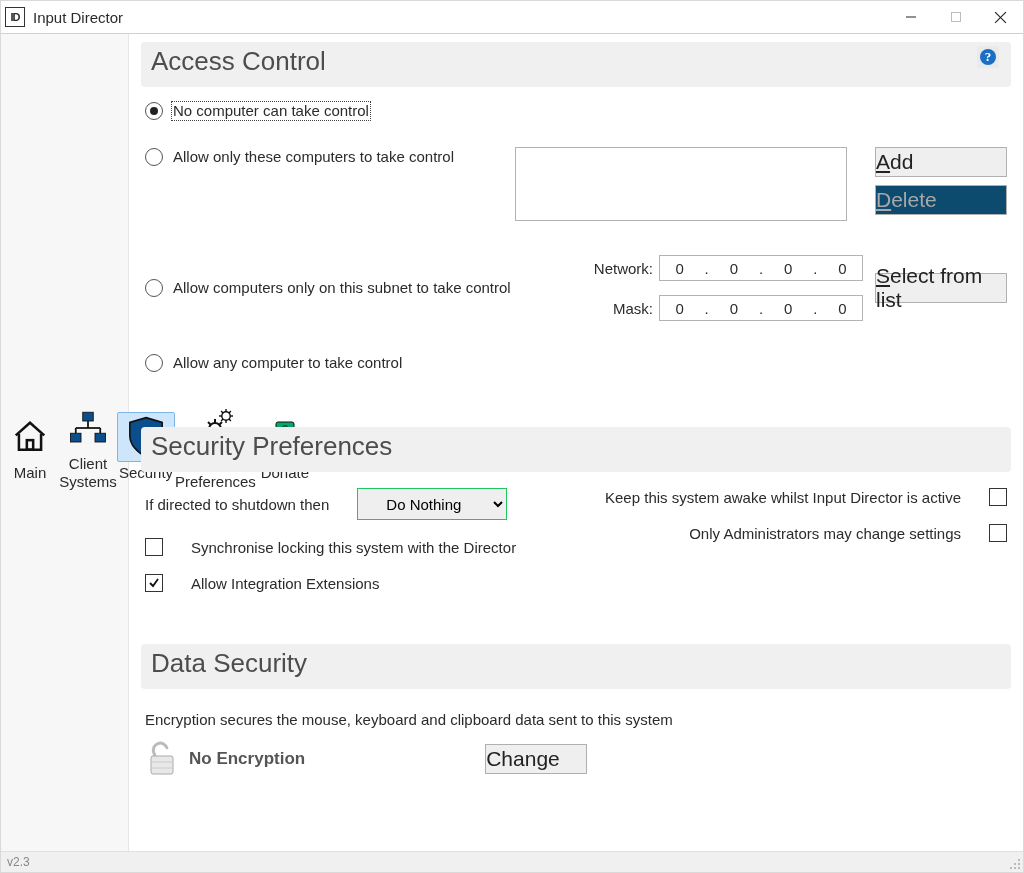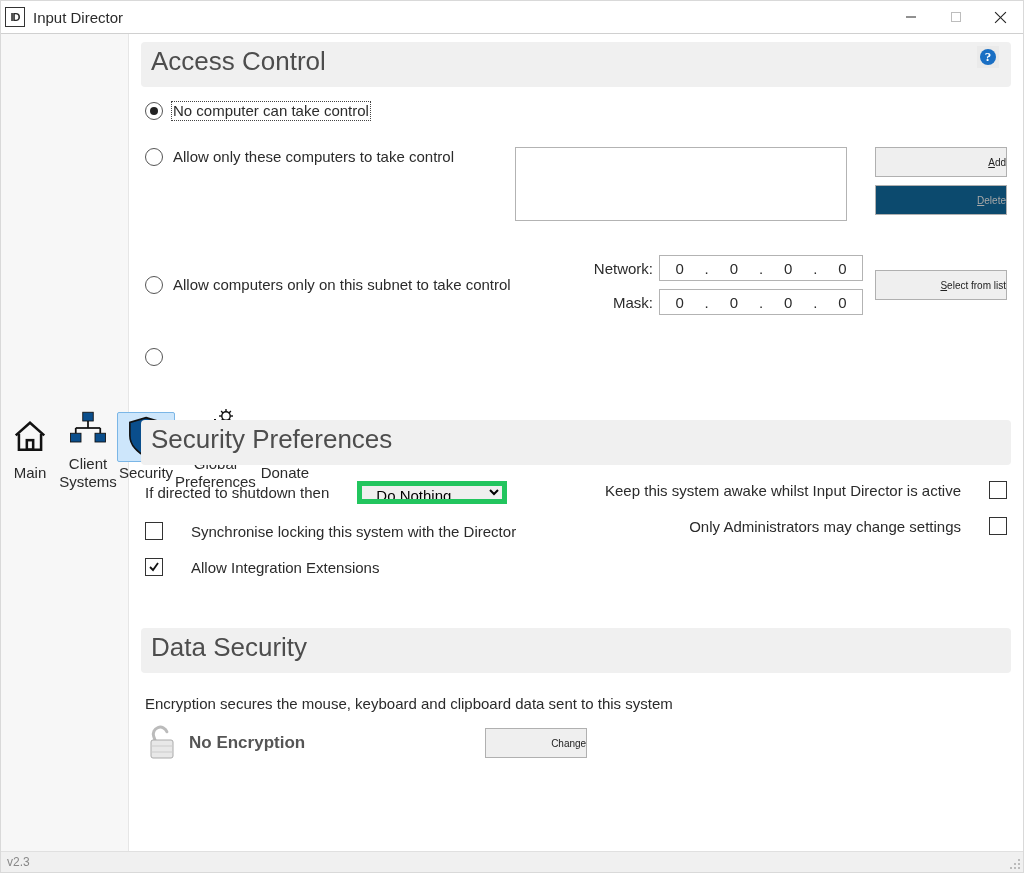--- a/index.html
+++ b/index.html
@@ -143,23 +143,23 @@
   .listbox{
     width:330px;height:72px;
     border:1px solid #b3b3b3;
     background:#fff;
   }
 
   .btn{
     height:28px;
     background:var(--btn);
     border:1px solid var(--btn-border);
-    font-size:10px;
+    font-size:21px;
     color:#222;
-    display:flex;align-items:center;justify-content:flex-end;
+    display:flex;align-items:center;justify-content:flex-start;
     cursor:default;
   }
   .btn.disabled{color:var(--btn-disabled-text);background:#0c4a6e;}
   .btn .ul{text-decoration:underline;}
 
   .ip-row{display:flex;align-items:center;justify-content:flex-end;gap:6px;margin:4px 0;}
   .ip-lbl{font-size:15px;}
   .ip-box{
     width:190px;height:24px;
     border:1px solid #b3b3b3;
@@ -175,24 +175,24 @@
   .pref-col{flex:1;display:flex;flex-direction:column;gap:18px;}
   .pref-row{display:flex;align-items:center;gap:28px;}
   .pref-row.right{justify-content:flex-end;}
   .checkbox{
     width:16px;height:16px;border:1.5px solid #333;display:inline-flex;align-items:center;justify-content:center;
     flex:0 0 16px;
   }
   .checkbox svg{display:none;}
   .checkbox.checked svg{display:block;}
   select.native{
-    height:23px;width:150px;
-    border:5px solid #22c55e;background:var(--btn);
+    height:32px;width:150px;
+    border:1px solid #22c55e;background:var(--btn);
     font-size:15px;font-family:inherit;
-    padding-left:10px;
+    padding-left:24px;
   }
 
   
   .ds-row{display:flex;align-items:center;gap:20px;margin-top:12px;}
   .lock-state{display:flex;align-items:center;gap:10px;font-weight:600;font-size:17px;color:#555;}
   .gap30{height:30px;}
   .gap40{height:40px;}
 
   
   .statusbar{
@@ -373,21 +373,21 @@
         </div>
       </div>
 
       <div class="ac-row" style="margin-top:30px;align-items:center;">
         <div class="ac-left" style="flex-basis:400px;">
           <div class="radio-row" style="margin:0;">
             <span class="radio"></span>
             <span class="radio-label">Allow computers only on this subnet to take control</span>
           </div>
         </div>
-        <div class="ac-mid" style="display:flex;flex-direction:column;align-items:flex-end;">
+        <div class="ac-mid" style="display:flex;flex-direction:column;align-items:flex-end;gap:6px;">
           <div class="ip-row">
             <span class="ip-lbl">Network:</span>
             <div class="ip-box">
               <span>0</span>
                 <span class="dot-sep">.</span>
               <span>0</span>
                 <span class="dot-sep">.</span>
               <span>0</span>
                 <span class="dot-sep">.</span>
               <span>0</span>
@@ -408,20 +408,21 @@
         </div>
         <div class="ac-right" style="justify-content:center;">
           <div class="btn">
               <span><span class="ul">S</span><span>elect from list</span></span>
             </div>
         </div>
       </div>
 
       <div class="radio-row" style="margin-top:28px;">
         <span class="radio"></span>
+        <span class="radio-label">Allow any computer to take control</span>
       </div>
     </div>
 
     <div class="gap30"></div>
 
     <div class="section-head">
       <h2>Security Preferences</h2>
     </div>
     <div class="section-body">
       <div class="pref-grid" style="margin-top:8px;">

